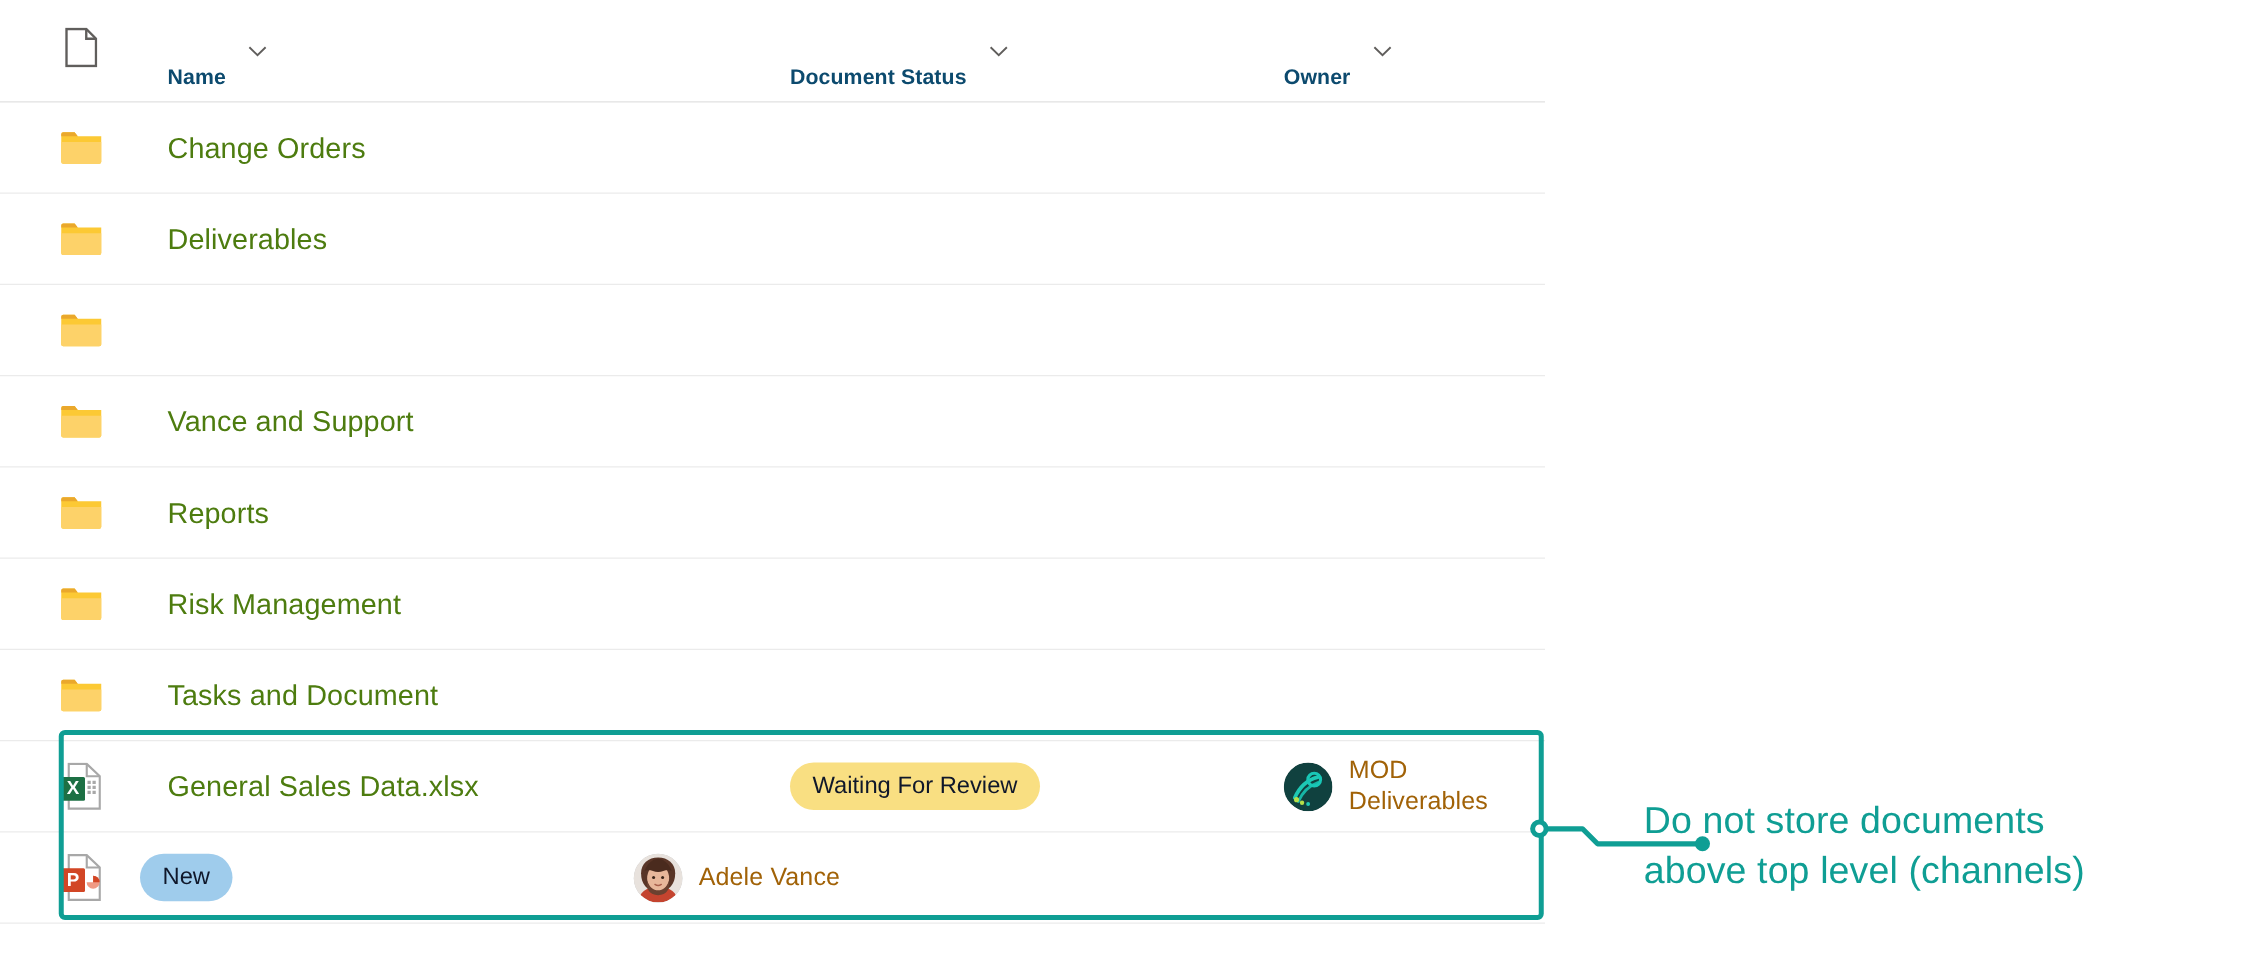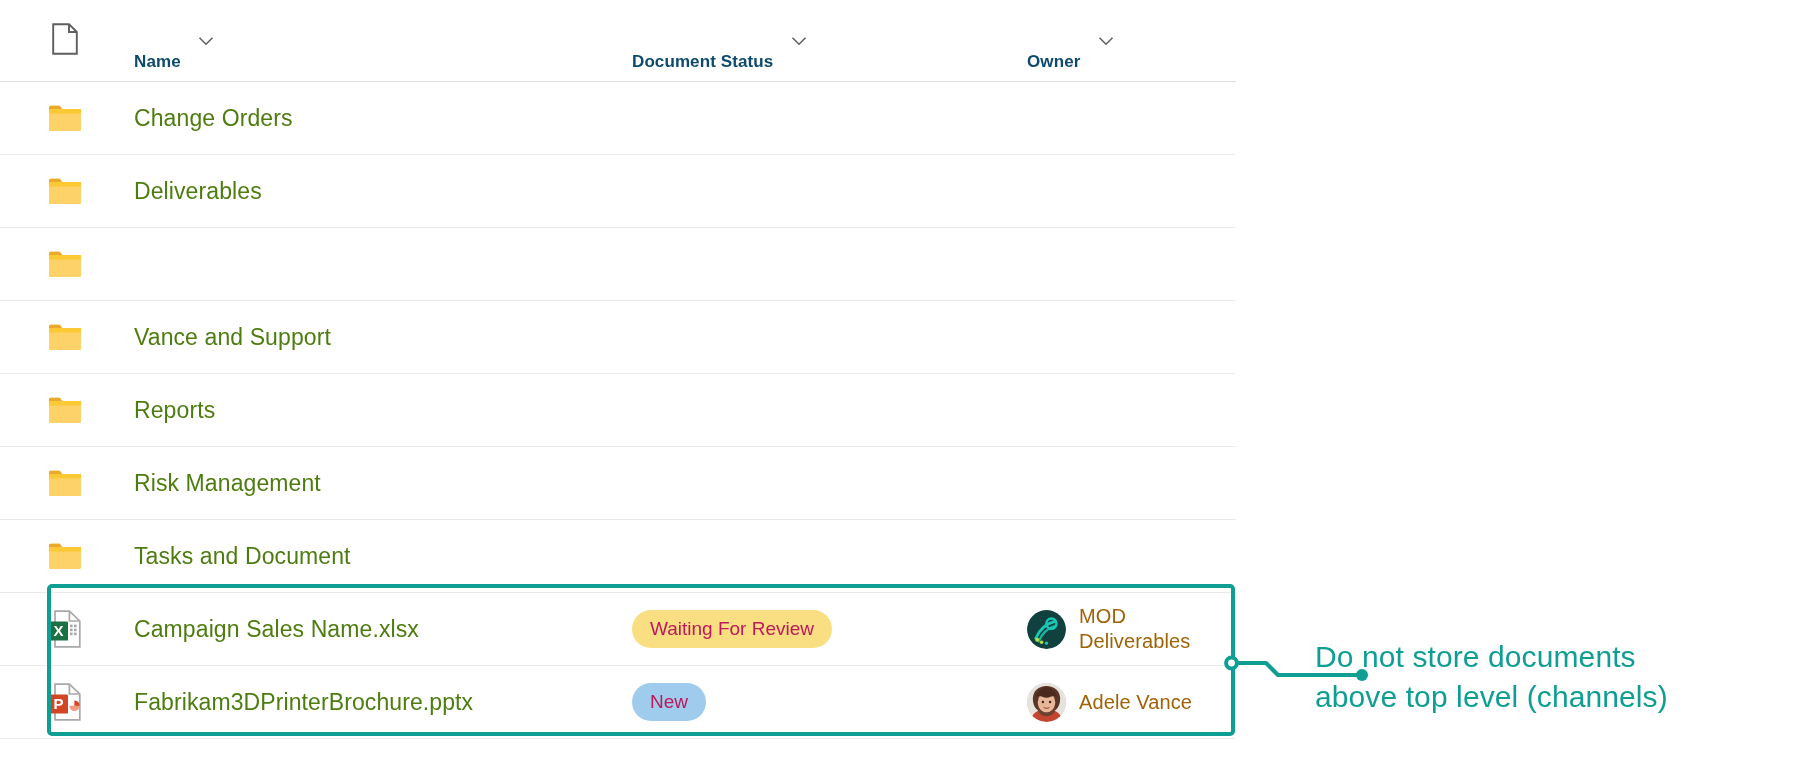--- a/index.html
+++ b/index.html
@@ -94,21 +94,21 @@
     color: #4d7c0f;
     letter-spacing: .1px;
     white-space: nowrap;
   }
 
   
   .badge {
     display: inline-block;
     border-radius: 22px;
     font-size: 19px;
-    color: #be185d;
+    color: #0f172a;
     padding: 9px 18px 10px 18px;
     line-height: 1;
     white-space: nowrap;
   }
   .badge.yellow { background: #f9df82; }
   .badge.blue   { background: #9fccec; }
 
   
   .owner-cell {
     display: flex;
@@ -328,21 +328,21 @@
             <rect x="22" y="18.6" width="2.6" height="2.6"></rect>
               <rect x="26" y="18.6" width="2.6" height="2.6"></rect>
             <rect x="22" y="22.6" width="2.6" height="2.6"></rect>
               <rect x="26" y="22.6" width="2.6" height="2.6"></rect>
           </g>
           <rect x="1" y="11.6" width="19" height="19" rx="1.2" fill="#1d7044"></rect>
           <text x="10.5" y="25.5" font-family="'Liberation Sans', sans-serif" font-size="15" font-weight="bold" fill="#ffffff" text-anchor="middle">X</text>
         </svg>
       </span>
     </div>
-    <div class="col-name"><span class="item-name">Campaign Sales Name.xlsx</span></div>
+    <div class="col-name"><span class="item-name">General Sales Data.xlsx</span></div>
     <div class="col-status">
       <span class="badge yellow">Waiting For Review</span>
     </div>
     <div class="col-owner">
       <div class="owner-cell">
         <span class="avatar">
           <svg viewBox="0 0 40 40">
             <circle cx="20" cy="20" r="20" fill="#10413f"></circle>
             <path d="M9 29c4-9 11-15 19-17" fill="none" stroke="#1ec8b4" stroke-width="3" stroke-linecap="round"></path>
             <path d="M12 32c3.5-8 9-13 16-15.5" fill="none" stroke="#17b6a6" stroke-width="2.4" stroke-linecap="round"></path>
@@ -366,21 +366,20 @@
         <svg class="file-icon" viewBox="0 0 34 38">
           <path d="M7 1.1h14.4L31.8 11v25.9H7Z" fill="#ffffff" stroke="#a8a8a8" stroke-width="1.7"></path>
           <path d="M21.4 1.1V11h10.4" fill="none" stroke="#a8a8a8" stroke-width="1.7"></path>
           <path d="M26.5 17.5a5.2 5.2 0 1 1-5.2 5.2h5.2Z" fill="#f09a84"></path>
           <path d="M26.5 17.5a5.2 5.2 0 0 1 5.2 5.2h-5.2Z" fill="#d24625"></path>
           <rect x="1" y="11.6" width="19" height="19" rx="1.2" fill="#d24625"></rect>
           <text x="10.5" y="25.5" font-family="'Liberation Sans', sans-serif" font-size="15" font-weight="bold" fill="#ffffff" text-anchor="middle">P</text>
         </svg>
       </span>
     </div>
-    <div class="col-name"><span class="item-name">Fabrikam3DPrinterBrochure.pptx</span></div>
     <div class="col-status">
       <span class="badge blue">New</span>
     </div>
     <div class="col-owner">
       <div class="owner-cell">
         <span class="avatar">
           <svg viewBox="0 0 40 40">
             <defs>
                 <clipPath id="avClip">
                   <circle cx="20" cy="20" r="20"></circle>

